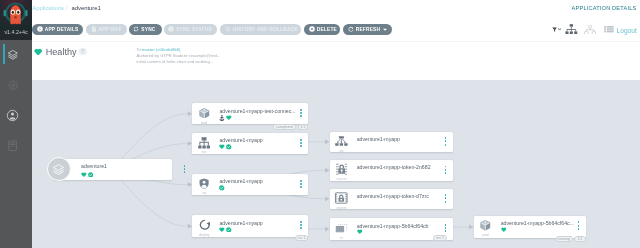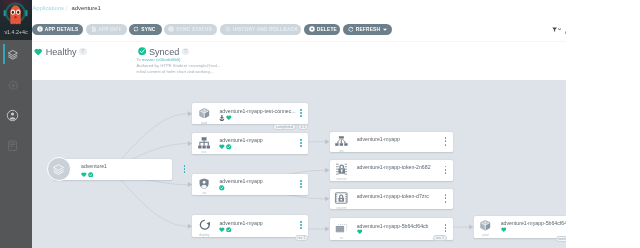--- a/index.html
+++ b/index.html
@@ -1,17 +1,17 @@
 <!DOCTYPE html>
 <html><head>
 <meta charset="utf-8">
 <style>
   html,body{margin:0;padding:0;}
   body{width:640px;height:248px;overflow:hidden;font-family:"Liberation Sans",sans-serif;background:#fff;}
-  #app{position:relative;width:566px;height:248px;overflow:hidden;}
+  #app{position:relative;width:640px;height:248px;overflow:hidden;}
 
   
   .sidebar{position:absolute;left:0;top:0;width:32px;height:248px;background:#555658;z-index:30;}
   .logo-box{position:relative;width:32px;height:40px;background:#232a2e;overflow:hidden;}
   .logo-svg{position:absolute;left:0px;top:-2px;}
   .version{position:absolute;left:0;top:29.4px;width:32px;text-align:center;color:#c3c8cb;font-size:5.4px;letter-spacing:-0.05px;}
   .nav{position:absolute;left:0;top:39.3px;width:32px;}
   .nav-item{position:relative;width:25.6px;height:30.5px;display:flex;align-items:center;justify-content:center;}
   .nav-active-bar{position:absolute;left:2.9px;top:5.1px;width:1.9px;height:19.8px;background:#31a7bb;}
 
@@ -247,28 +247,20 @@
 
   <div class="statuspanel">
     <div class="st-health">
       <svg width="8.4" height="7.8" viewBox="0 0 24 22">
           <path d="M12 21.3 2.1 11.4a6.1 6.1 0 0 1 9.9-7 6.1 6.1 0 0 1 9.9 7z" fill="#18be94"></path>
         </svg>
       <span class="lbl">Healthy</span>
       <span class="qmark">?</span>
     </div>
     <div class="st-sync">
-      <div class="row1">
-        <svg width="8.4" height="8.4" viewBox="0 0 24 24">
-            <circle cx="12" cy="12" r="11.4" fill="#18be94"></circle>
-            <path d="M6.2 12.3 10.4 16.6 18 7.9" fill="none" stroke="#fff" stroke-width="2.8" stroke-linecap="round" stroke-linejoin="round"></path>
-          </svg>
-        <span class="lbl">Synced</span>
-        <span class="qmark">?</span>
-      </div>
       <div class="st-sub"><span>To</span> <span class="lnk">master</span> <span class="lnk">(c00cde0fb5)</span></div>
       <div class="st-sub">Authored by GTPE Student &lt;example@red...</div>
       <div class="st-sub">initial commit of helm chart and working...</div>
     </div>
   </div>
 
   <div class="graph">
     <svg class="edges" viewBox="0 0 608 168">
       <g stroke="#c5ced7" stroke-width="0.75" fill="none">
         <path d="M 80.2 89.6 C 114.3 49.4 134.0 33.8 156.0 33.8"></path>

